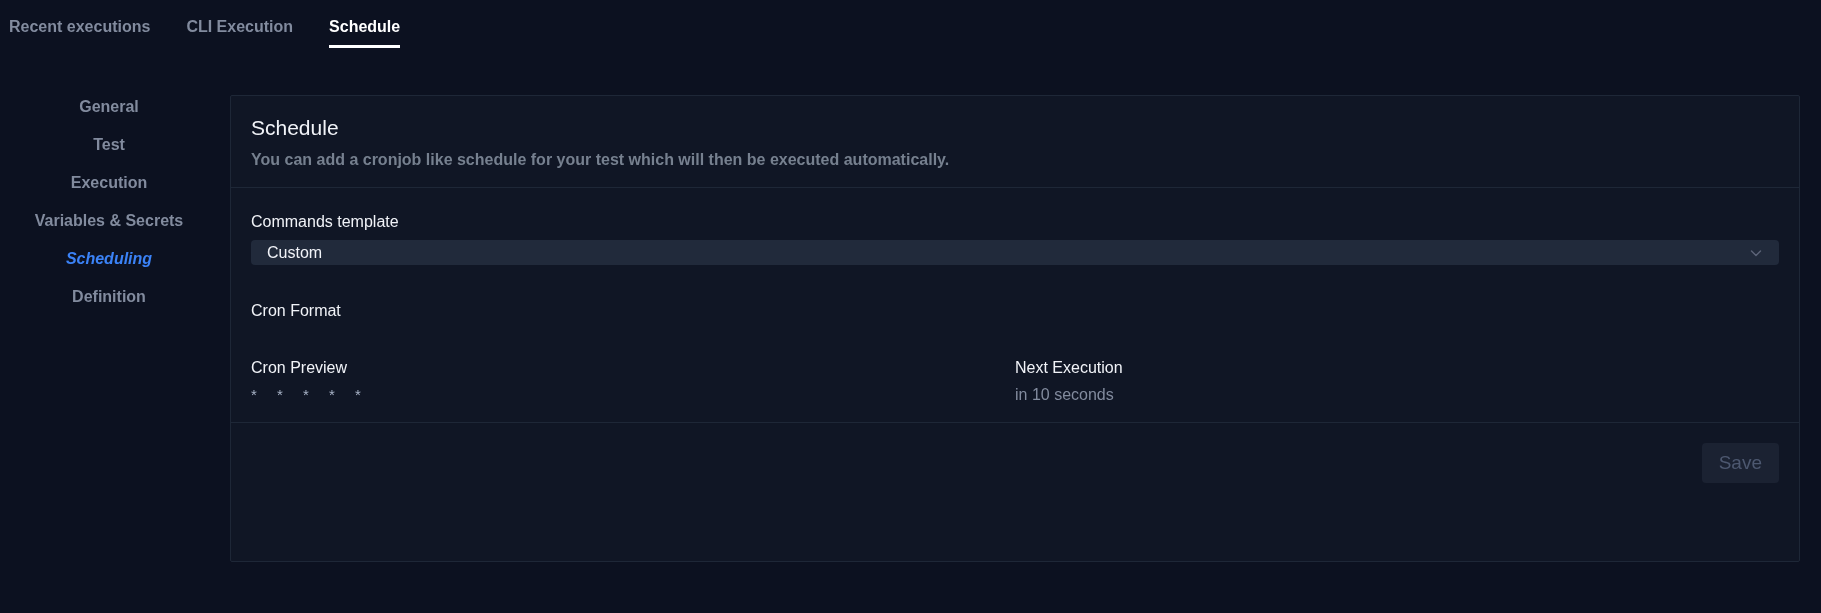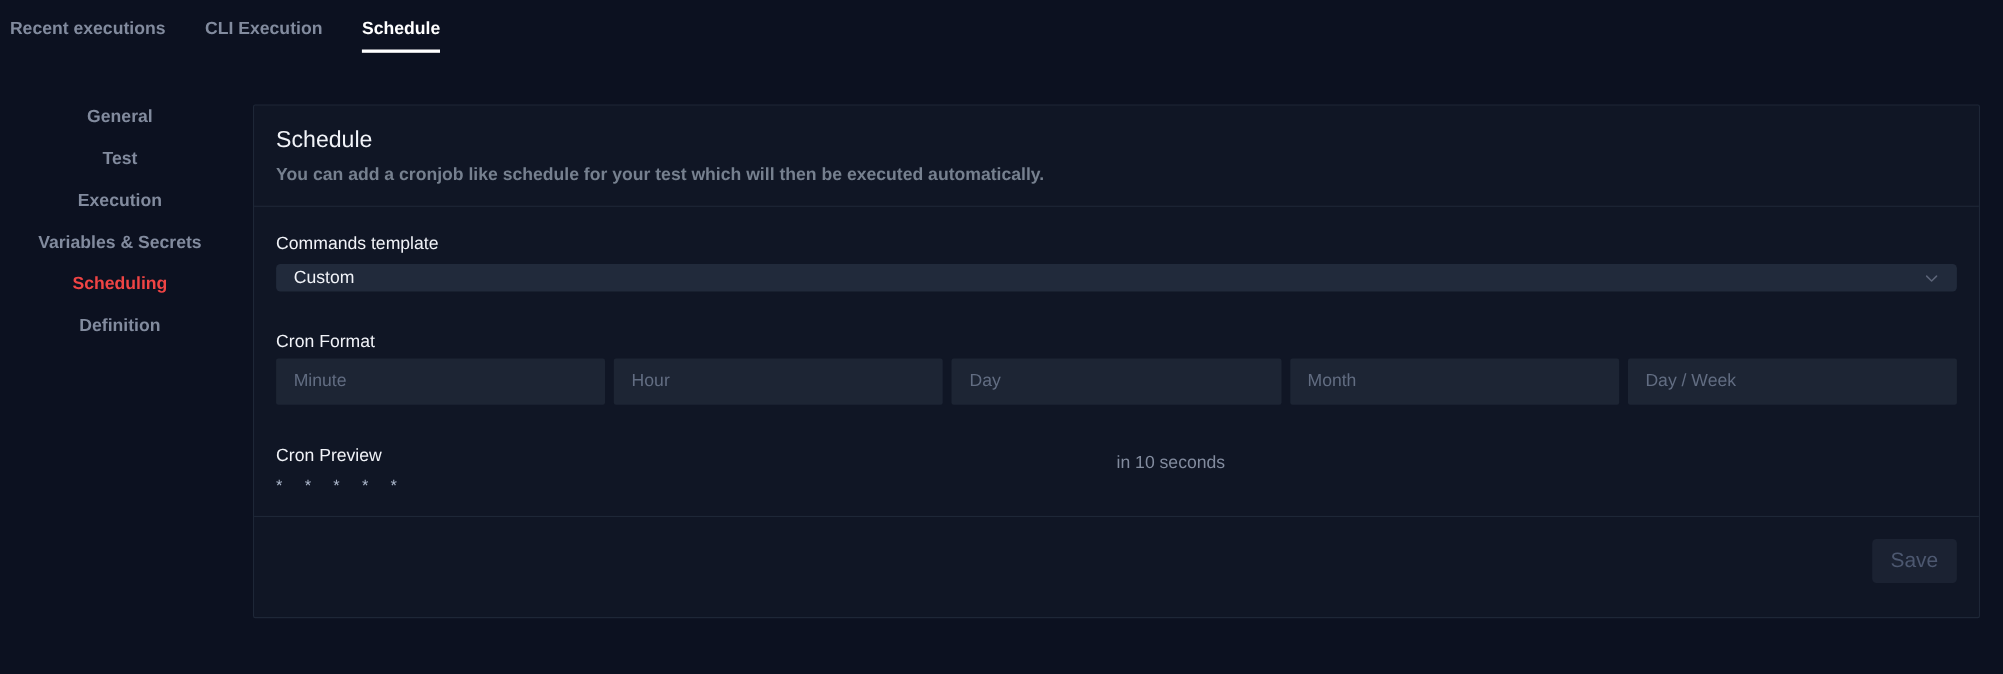--- a/index.html
+++ b/index.html
@@ -50,21 +50,21 @@
     display:flex;flex-direction:column;gap:17px;
   }
   .side-item{
     font-weight:700;
     color:var(--muted);
     cursor:pointer;
     line-height:21px;
     white-space:nowrap;
     text-align:center;
   }
-  .side-item.active{color:#ef4444;}
+  .side-item.active{color:#3b82f6;font-style:italic;}
   
   .card{
     position:absolute;left:230px;top:95px;
     width:1570px;height:467px;
     background:var(--card-bg);
     border:1px solid var(--line);
     border-radius:2px;
   }
   .card-header{
     padding:19px 20px 17px;
@@ -185,34 +185,28 @@
     <div class="select">
       <span class="select-value">Custom</span>
       <span class="chev">
         <svg width="14" height="14" viewBox="0 0 14 14" fill="none">
           <path d="M2.5 5l4.5 4.5L11.5 5" stroke="currentColor" stroke-width="1.4" stroke-linecap="round" stroke-linejoin="round"></path>
         </svg>
       </span>
     </div>
 
     <div class="field-label lbl-cron">Cron Format</div>
-    <div class="cron-row">
-      <input type="text" placeholder="Minute" style="">
-      <input type="text" placeholder="Hour" style="">
-      <input type="text" placeholder="Day" style="">
-      <input type="text" placeholder="Month" style="">
-      <input type="text" placeholder="Day / Week" style="">
-    </div>
 
     <div class="preview-row">
       <div>
         <div class="field-label">Cron Preview</div>
         <div class="preview-value">* * * * *</div>
       </div>
       <div>
+        <div class="field-label">Next Execution</div>
         <div class="next-value">in 10 seconds</div>
       </div>
     </div>
   </div>
 
   <footer class="card-footer">
     <button class="save-btn">Save</button>
   </footer>
 </section>
 

